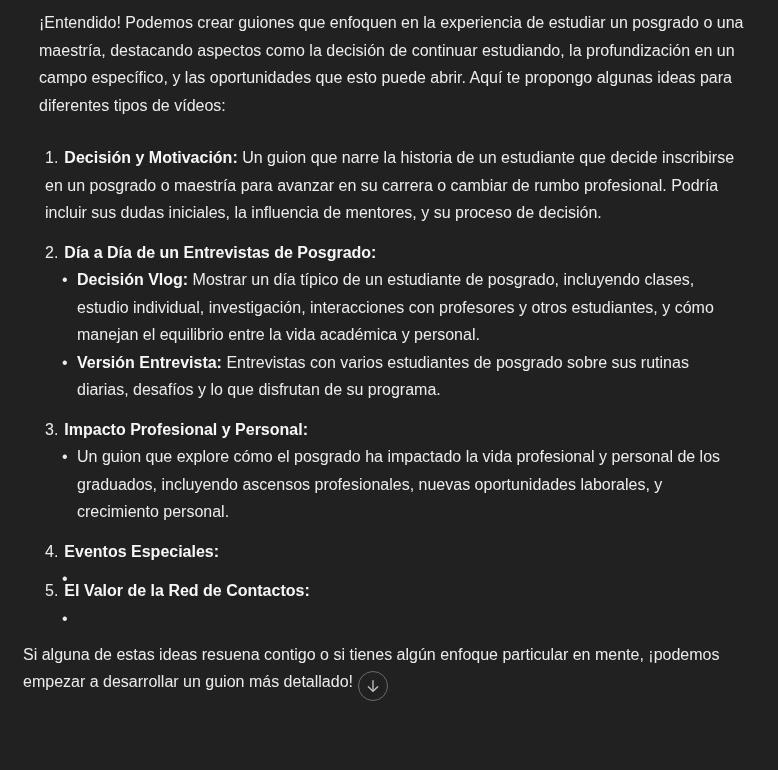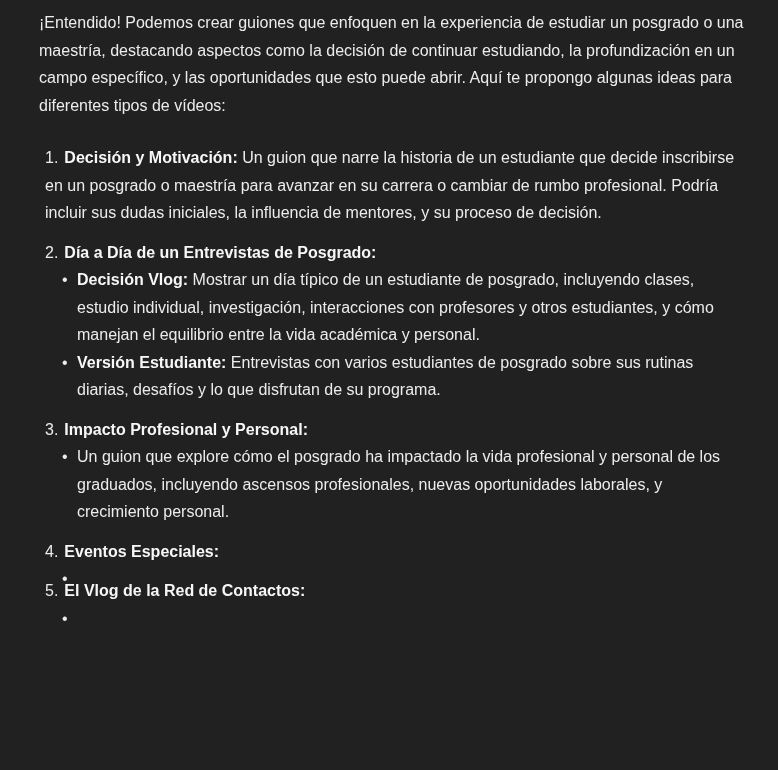--- a/index.html
+++ b/index.html
@@ -61,38 +61,44 @@
 
   <p class="intro">¡Entendido! Podemos crear guiones que enfoquen en la experiencia de estudiar un posgrado o una maestría, destacando aspectos como la decisión de continuar estudiando, la profundización en un campo específico, y las oportunidades que esto puede abrir. Aquí te propongo algunas ideas para diferentes tipos de vídeos:</p>
 
   <ol class="idea-list">
 
     <li><span class="marker">1.</span><b>Decisión y Motivación:</b><span> Un guion que narre la historia de un estudiante que decide inscribirse en un posgrado o maestría para avanzar en su carrera o cambiar de rumbo profesional. Podría incluir sus dudas iniciales, la influencia de mentores, y su proceso de decisión.</span></li>
 
     <li><span class="marker">2.</span><b>Día a Día de un Entrevistas de Posgrado:</b>
       <ul class="sub">
         <li><span class="dot">•</span><b>Decisión Vlog:</b><span> Mostrar un día típico de un estudiante de posgrado, incluyendo clases, estudio individual, investigación, interacciones con profesores y otros estudiantes, y cómo manejan el equilibrio entre la vida académica y personal.</span></li>
-        <li><span class="dot">•</span><b>Versión Estudiante:</b><span> Entrevistas con varios estudiantes de posgrado sobre sus rutinas diarias, desafíos y lo que disfrutan de su programa.</span></li>
+        <li><span class="dot">•</span><b>Versión Entrevista:</b><span> Entrevistas con varios estudiantes de posgrado sobre sus rutinas diarias, desafíos y lo que disfrutan de su programa.</span></li>
       </ul>
     </li>
 
     <li><span class="marker">3.</span><b>Impacto Profesional y Personal:</b>
       <ul class="sub">
         <li><span class="dot">•</span><span>Un guion que explore cómo el posgrado ha impactado la vida profesional y personal de los graduados, incluyendo ascensos profesionales, nuevas oportunidades laborales, y crecimiento personal.</span></li>
       </ul>
     </li>
 
     <li><span class="marker">4.</span><b>Eventos Especiales:</b>
       <ul class="sub">
         <li><span class="dot">•</span></li>
       </ul>
     </li>
 
-    <li><span class="marker">5.</span><b>El Vlog de la Red de Contactos:</b>
+    <li><span class="marker">5.</span><b>El Valor de la Red de Contactos:</b>
       <ul class="sub">
         <li><span class="dot">•</span></li>
       </ul>
     </li>
 
   </ol>
 
+  <p class="outro"><span>Si alguna de estas ideas resuena contigo o si tienes algún enfoque particular en mente, ¡podemos empezar a desarrollar un guion más detallado!</span><button class="scroll-btn">
+        <svg viewBox="0 0 24 24">
+          <path d="M12 4v15"></path>
+          <path d="M5 13l7 7 7-7"></path>
+        </svg>
+      </button></p>
 
 </main>
 
 </body></html>

